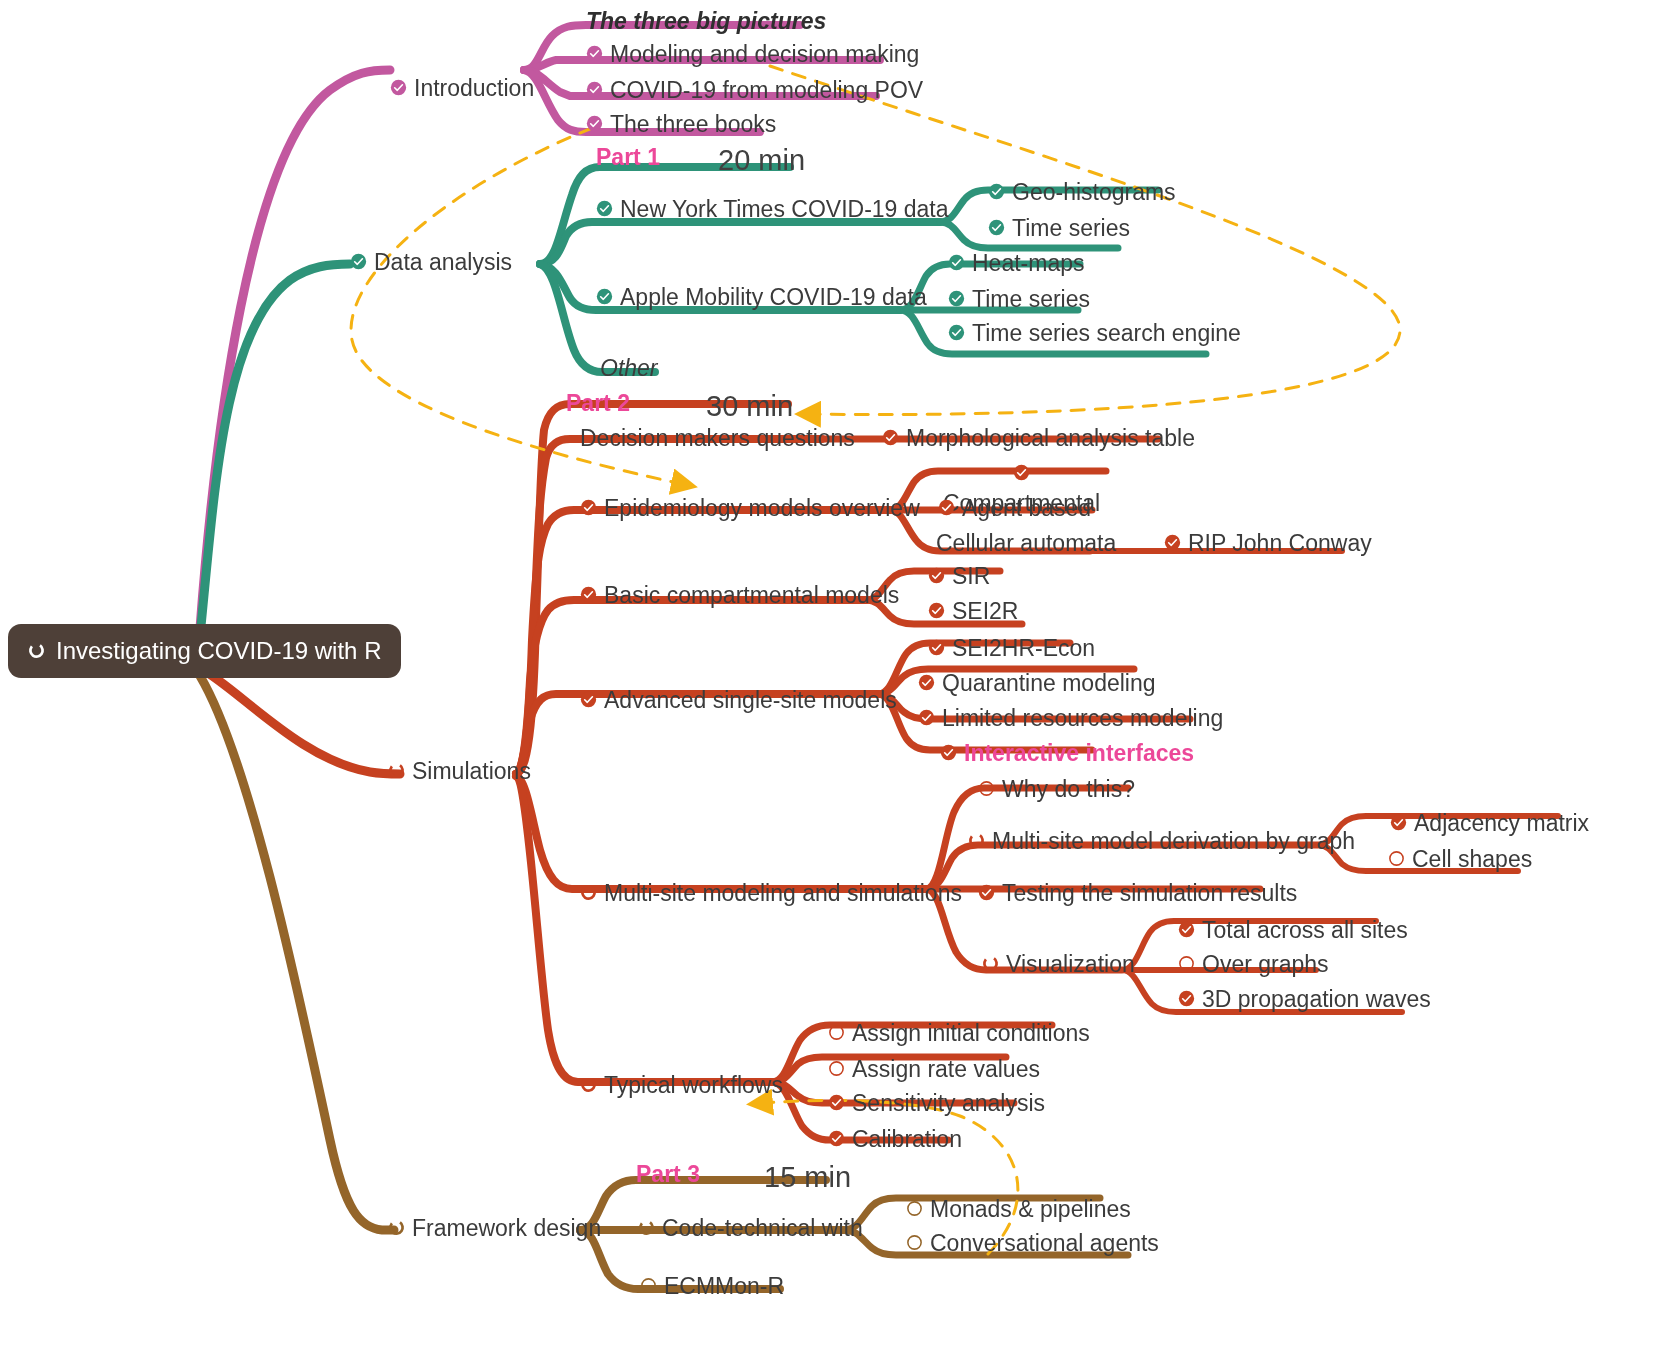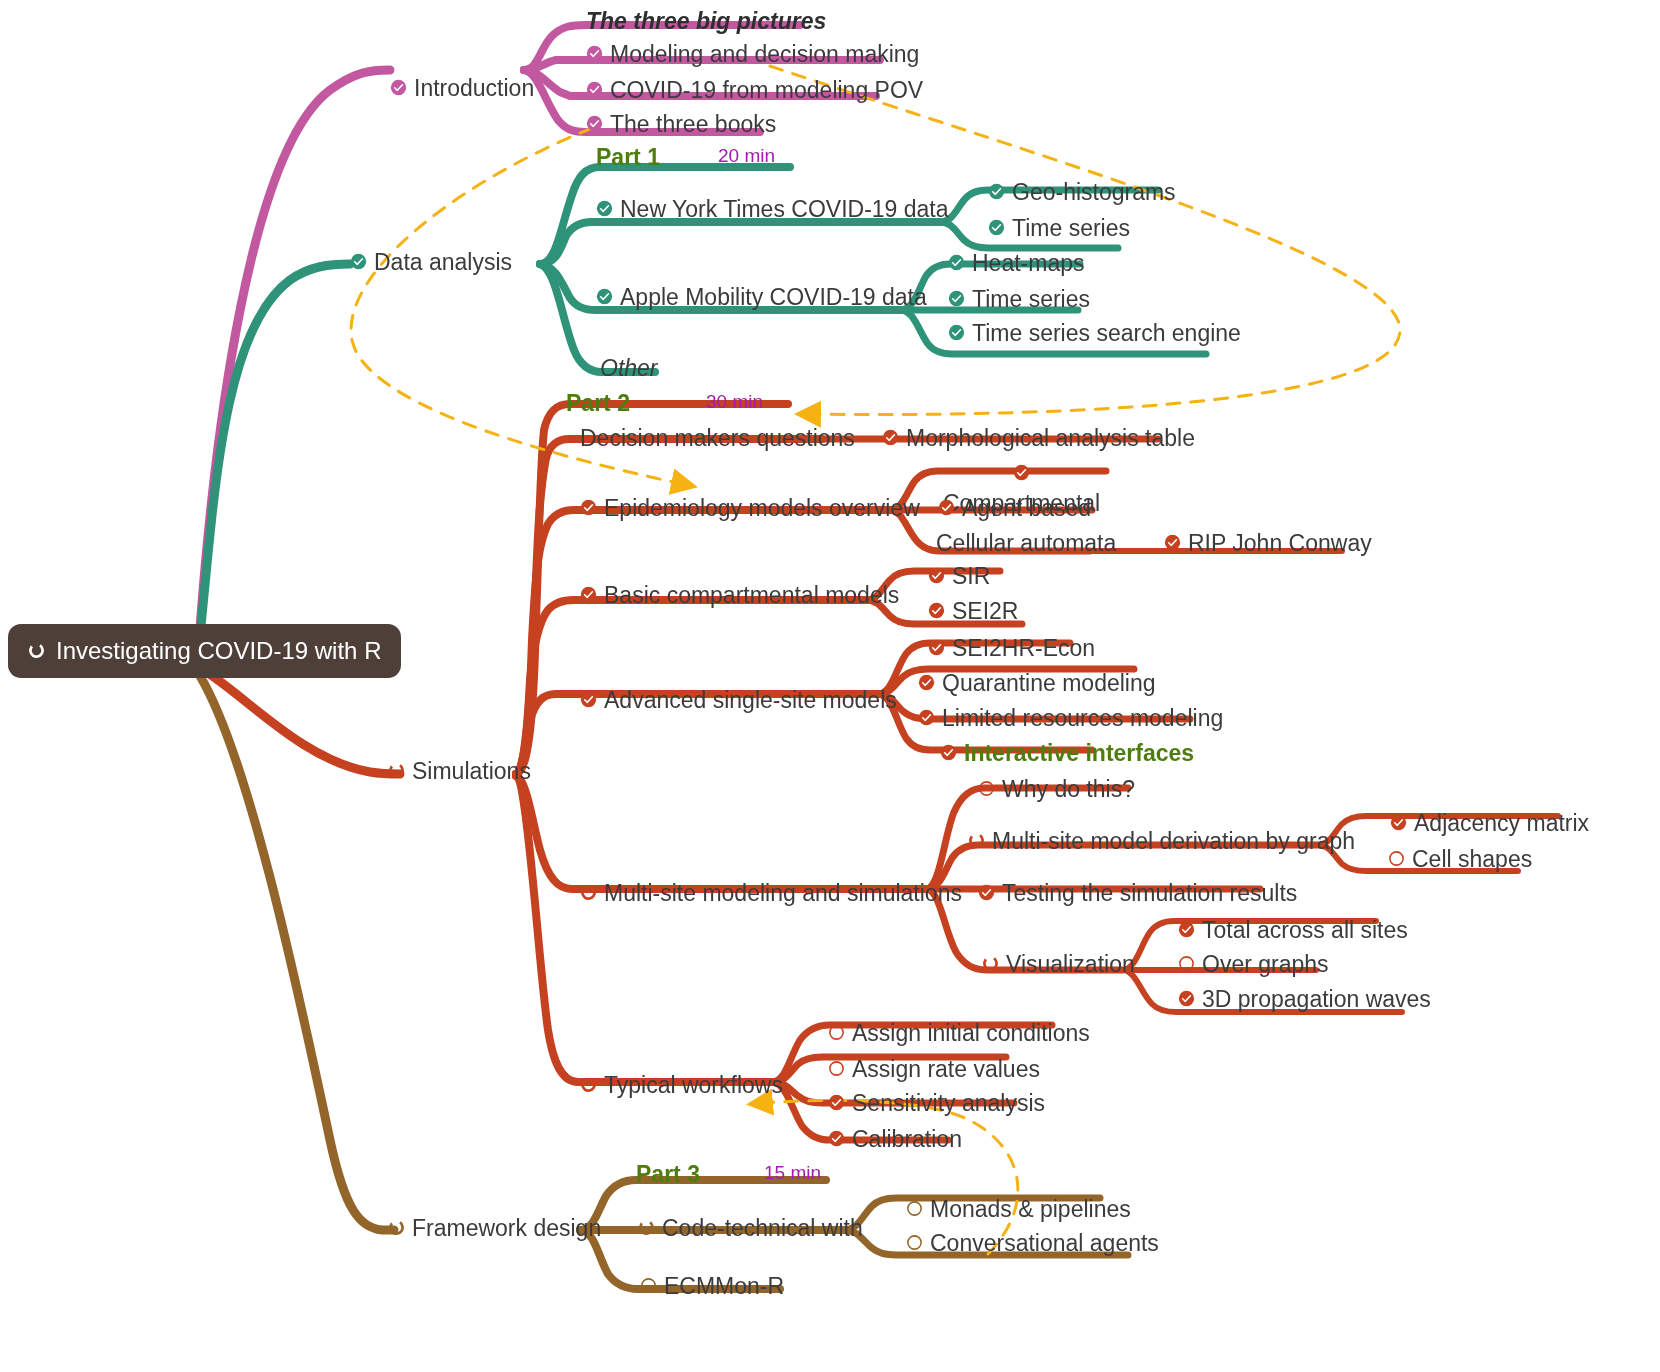--- a/index.html
+++ b/index.html
@@ -5,24 +5,24 @@
   html,body{margin:0;padding:0;background:#ffffff;}
   body{font-family:"Liberation Sans",sans-serif;color:#3a3a3a;}
   #canvas{position:relative;width:1660px;height:1372px;background:#fff;overflow:hidden;}
   svg.layer{position:absolute;left:0;top:0;width:1660px;height:1372px;pointer-events:none;}
   .node{position:absolute;display:flex;align-items:center;gap:7px;white-space:nowrap;
         font-size:23px;line-height:1;color:#3b3b3b;}
   .node .lbl{display:inline-block;}
   .root{position:absolute;background:#4e4038;border-radius:13px;color:#ffffff;
         display:flex;align-items:center;gap:11px;padding:13px 20px;font-size:24px;white-space:nowrap;}
   .ic{flex:0 0 auto;display:inline-block;}
-  .bold{font-weight:bold;color:#4d7c0f;}
+  .bold{font-weight:bold;color:#ec4899;}
   .bolditalic{font-weight:bold;font-style:italic;color:#2f2f2f;}
   .italic{font-style:italic;color:#3b3b3b;}
-  .timelbl{font-size:19px;color:#a21caf;}
+  .timelbl{font-size:29px;color:#404040;}
   .node.indentless{gap:0;}
 </style>
 </head>
 <body>
 
 <div id="canvas">
 
   <svg class="layer" viewBox="0 0 1660 1372">
     <defs>
       <marker id="amk" markerWidth="9" markerHeight="9" refX="7" refY="4.5" orient="auto">

